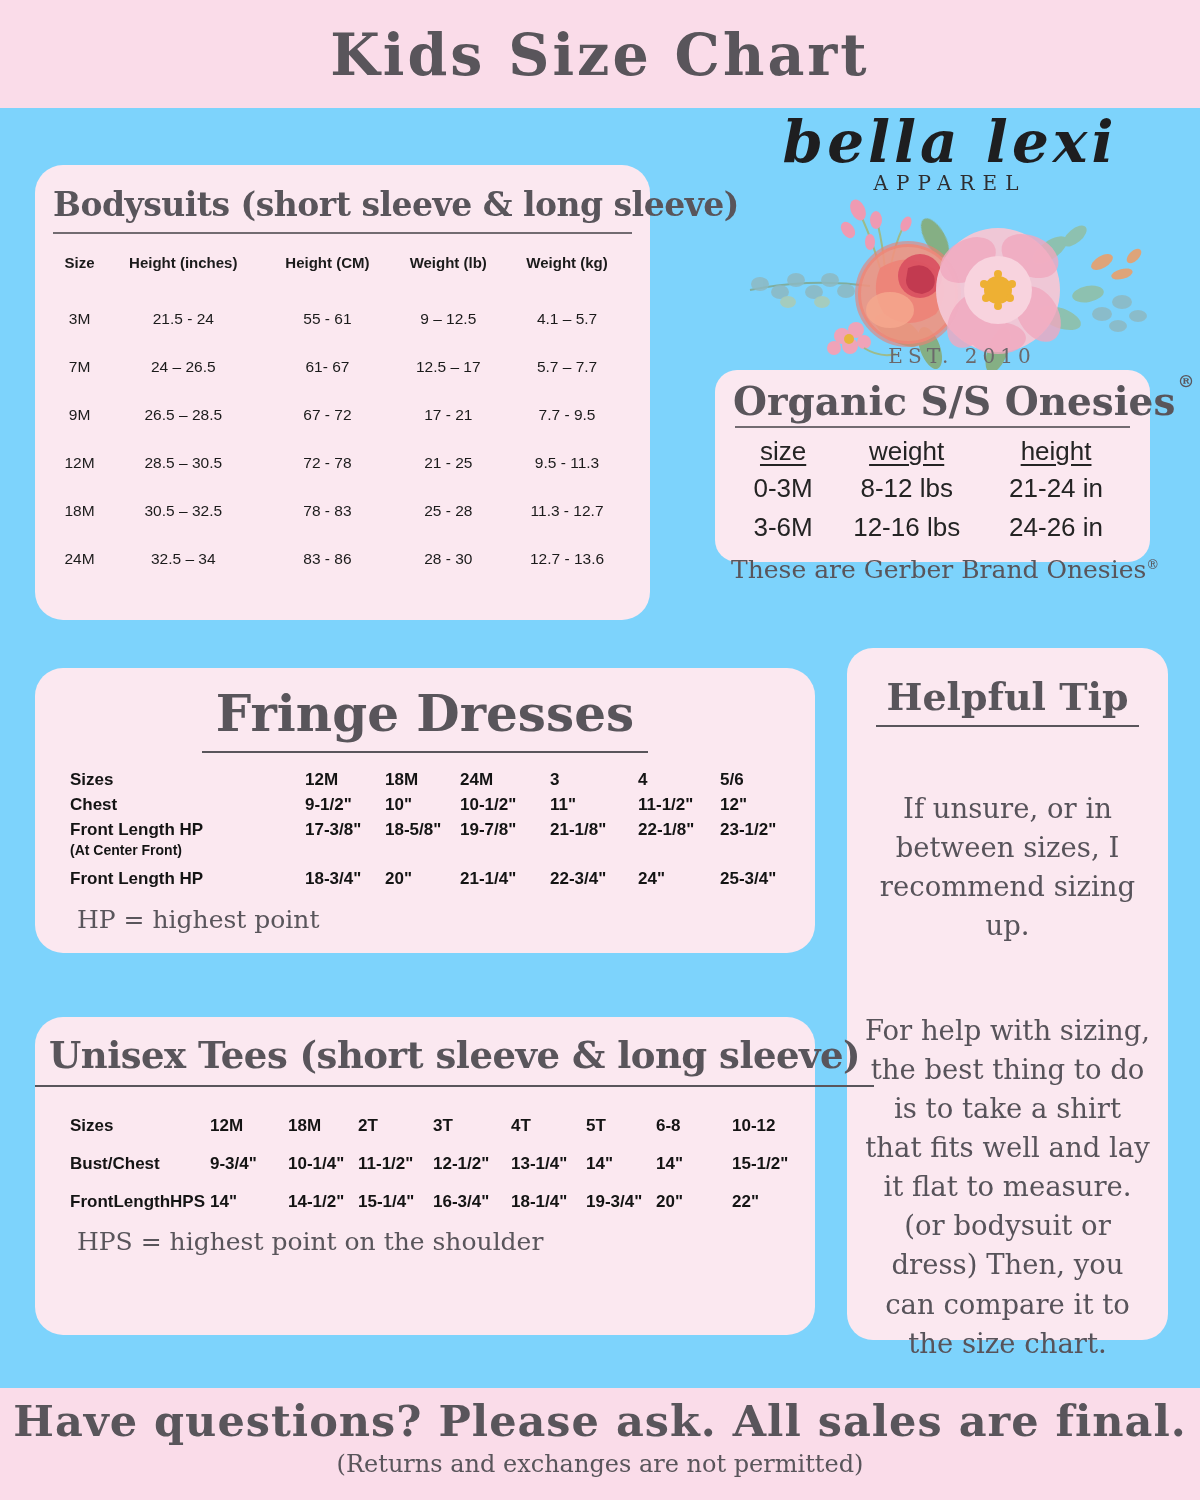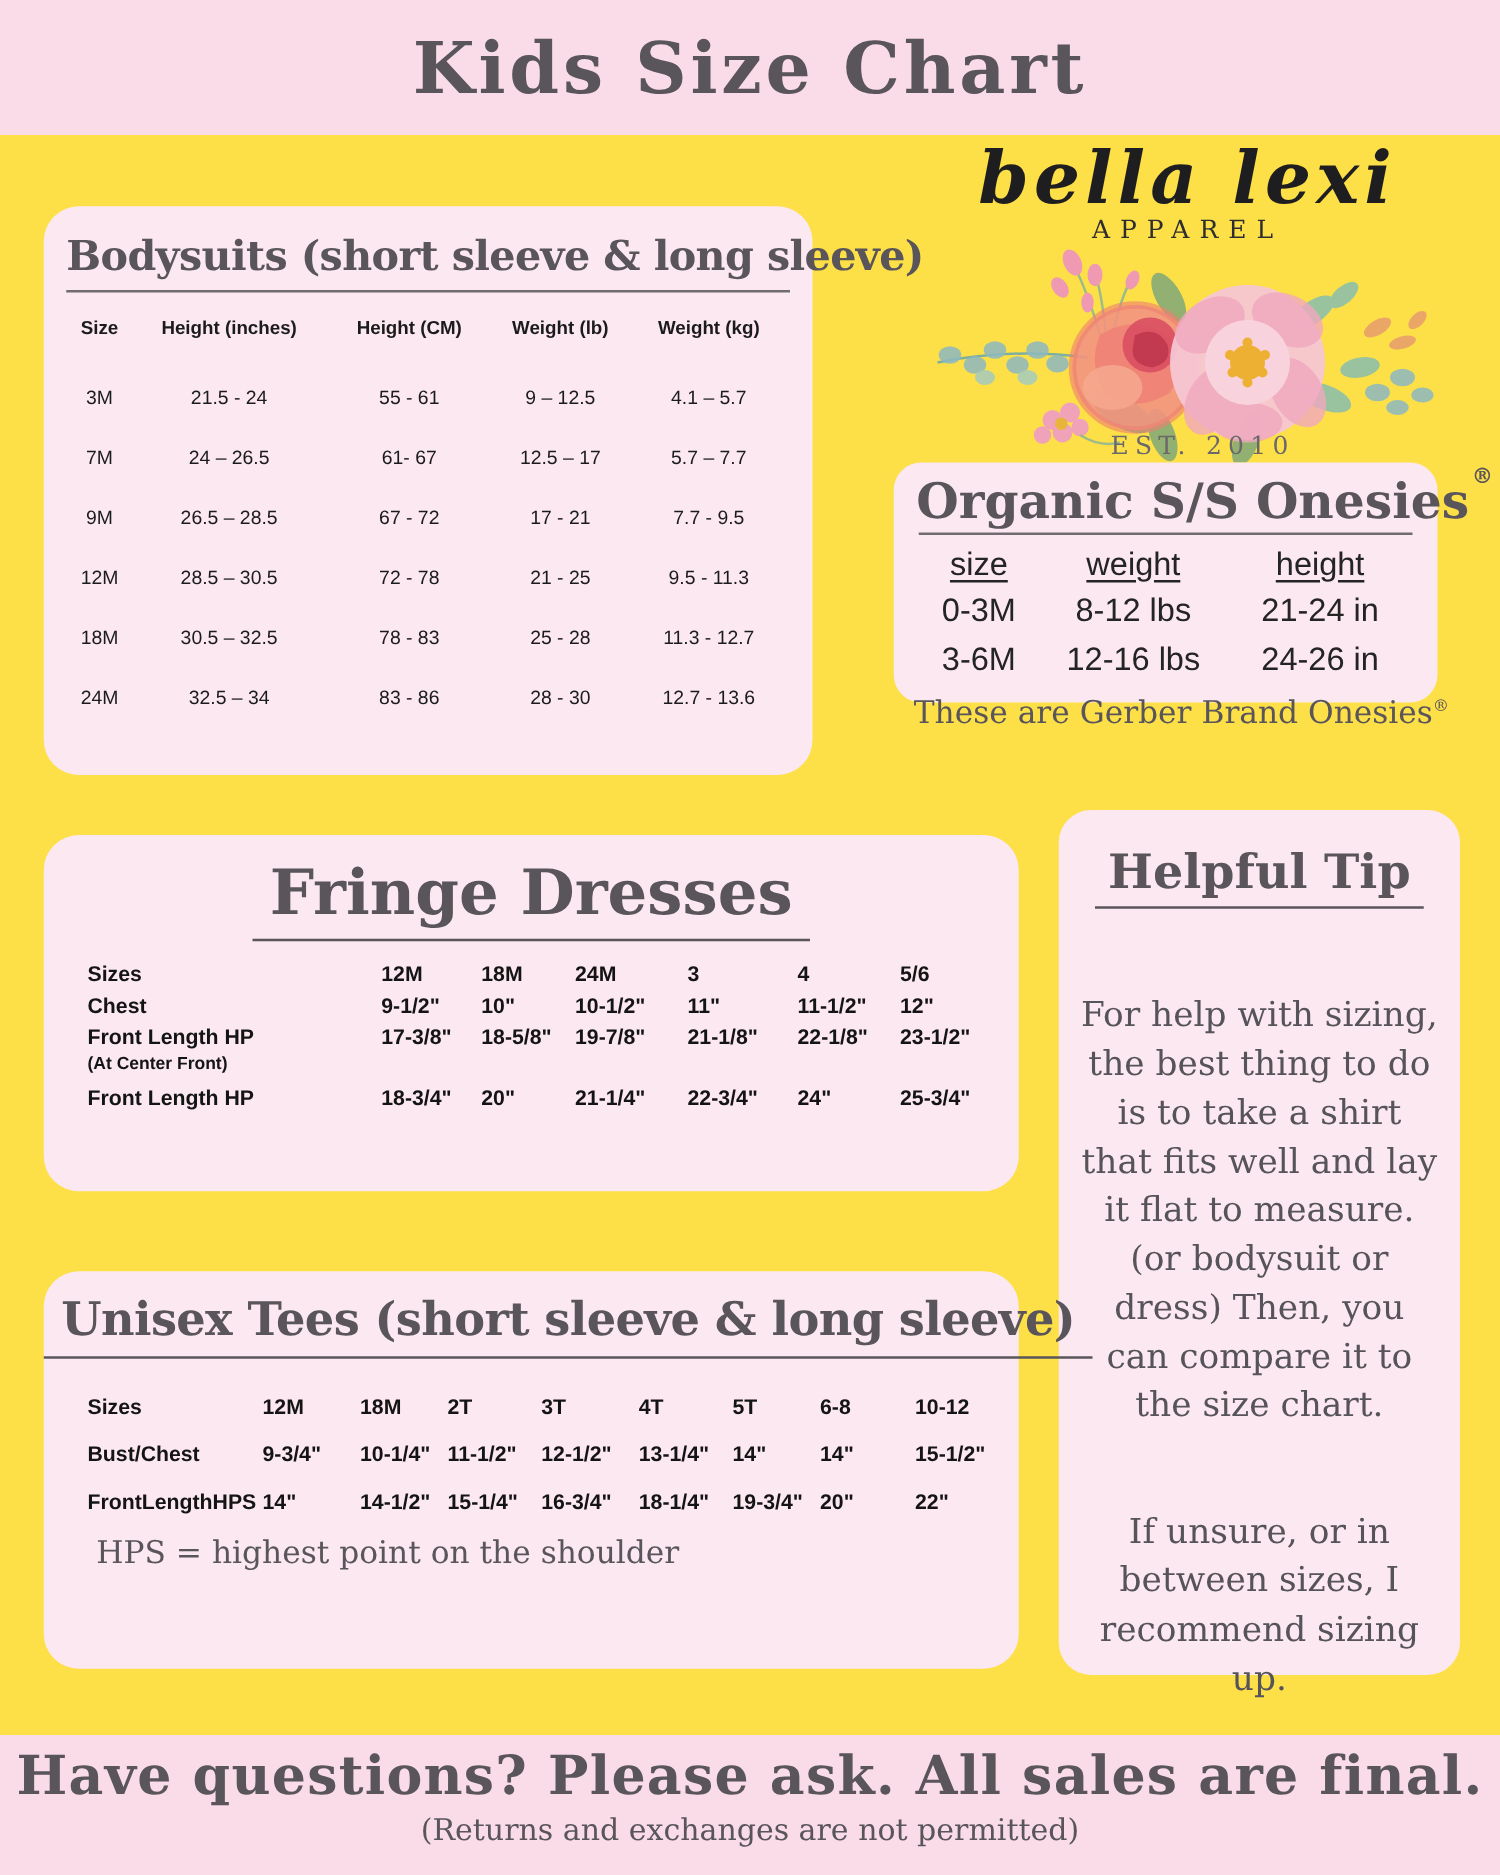--- a/index.html
+++ b/index.html
@@ -3,21 +3,21 @@
 <meta charset="utf-8">
 <style>
   :root{
     --banner:#fadce9;
     --panel:#fbe8f0;
     --ink:#59555b;
     --table:#1b1b1b;
   }
   *{margin:0;padding:0;box-sizing:border-box;}
   html,body{background:#ffffff;}
-  .page{position:relative;width:1200px;height:1500px;margin:0 auto;background:#fde047;
+  .page{position:relative;width:1200px;height:1500px;margin:0 auto;background:#7dd3fc;
         font-family:"Liberation Sans",sans-serif;overflow:hidden;}
 
   
   .banner-top{position:absolute;left:0;top:0;width:1200px;height:108px;background:var(--banner);
               display:flex;align-items:center;justify-content:center;}
   .page-title{font-family:"DejaVu Serif",serif;font-weight:600;font-size:57px;color:var(--ink);letter-spacing:3px;}
   .banner-footer{position:absolute;left:0;top:1388px;width:1200px;height:112px;background:var(--banner);
                  text-align:center;padding-top:8px;}
   .footer-line1{font-family:"DejaVu Serif",serif;font-weight:600;font-size:43px;color:var(--ink);letter-spacing:1px;}
   .footer-line2{font-family:"DejaVu Serif",serif;font-size:24px;color:var(--ink);margin-top:4px;}
@@ -347,26 +347,27 @@
             <td>Front Length HP</td>
             <td>18-3/4"</td>
             <td>20"</td>
             <td>21-1/4"</td>
             <td>22-3/4"</td>
             <td>24"</td>
             <td>25-3/4"</td>
           </tr>
         </tbody>
     </table>
+    <div class="hp-note">HP = highest point</div>
   </div>
 
   <div class="panel panel-tip">
     <span class="underlined-title tip-title">Helpful Tip</span>
+    <div class="tip-p tip-p2">If unsure, or in between sizes, I recommend sizing up.</div>
     <div class="tip-p tip-p1">For help with sizing, the best thing to do is to take a shirt that fits well and lay it flat to measure. (or bodysuit or dress) Then, you can compare it to the size chart.</div>
-    <div class="tip-p tip-p2">If unsure, or in between sizes, I recommend sizing up.</div>
   </div>
 
   <div class="panel panel-tees">
     <div class="center-title-wrap">
       <span class="underlined-title tees-title">Unisex Tees (short sleeve &amp; long sleeve)</span>
     </div>
     <table class="size-table tees-table">
       <colgroup>
           <col>
           <col>

